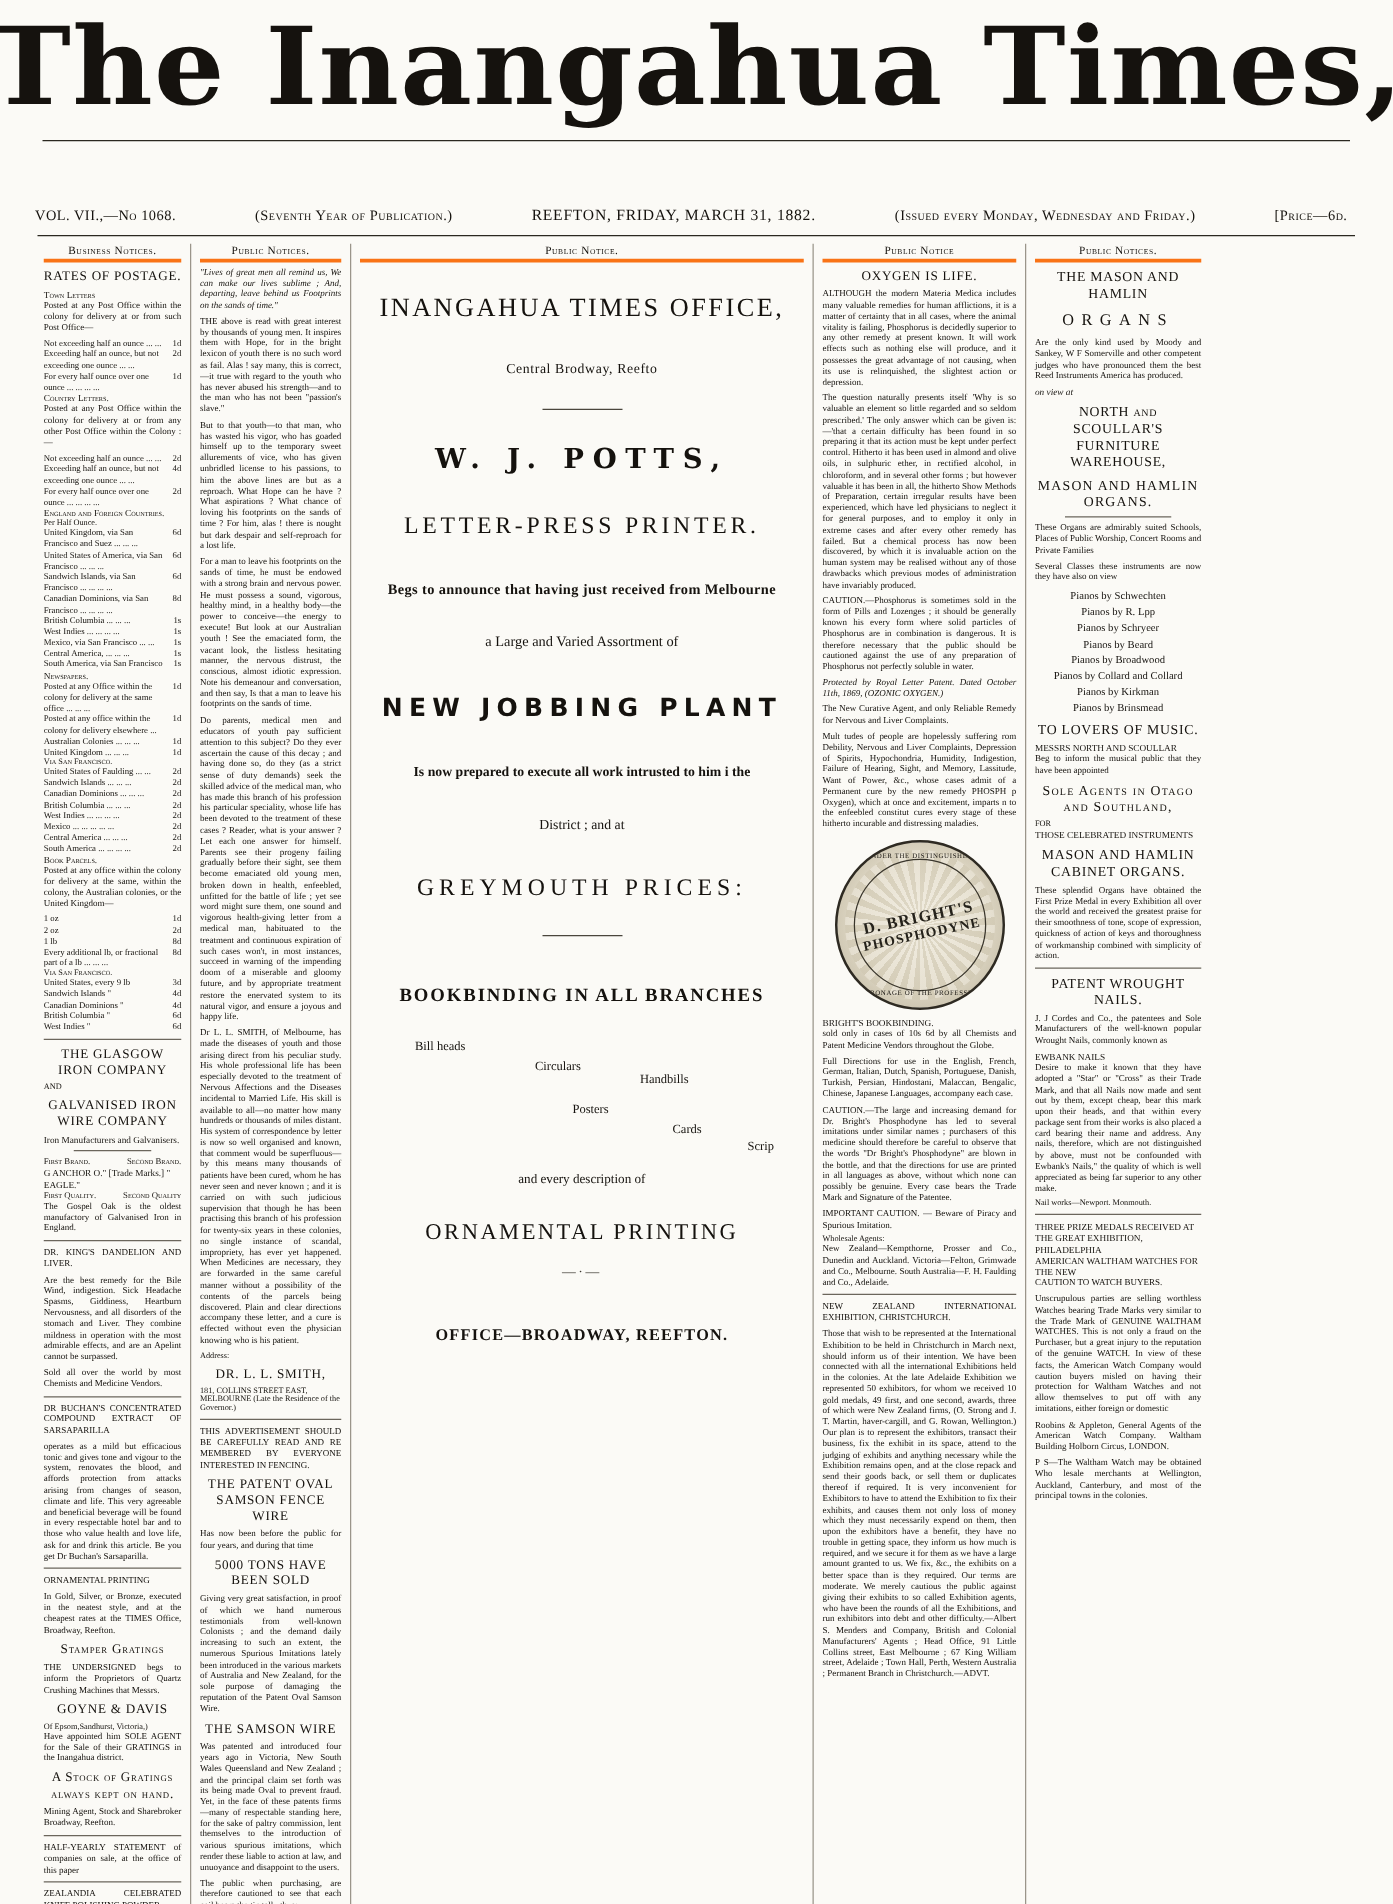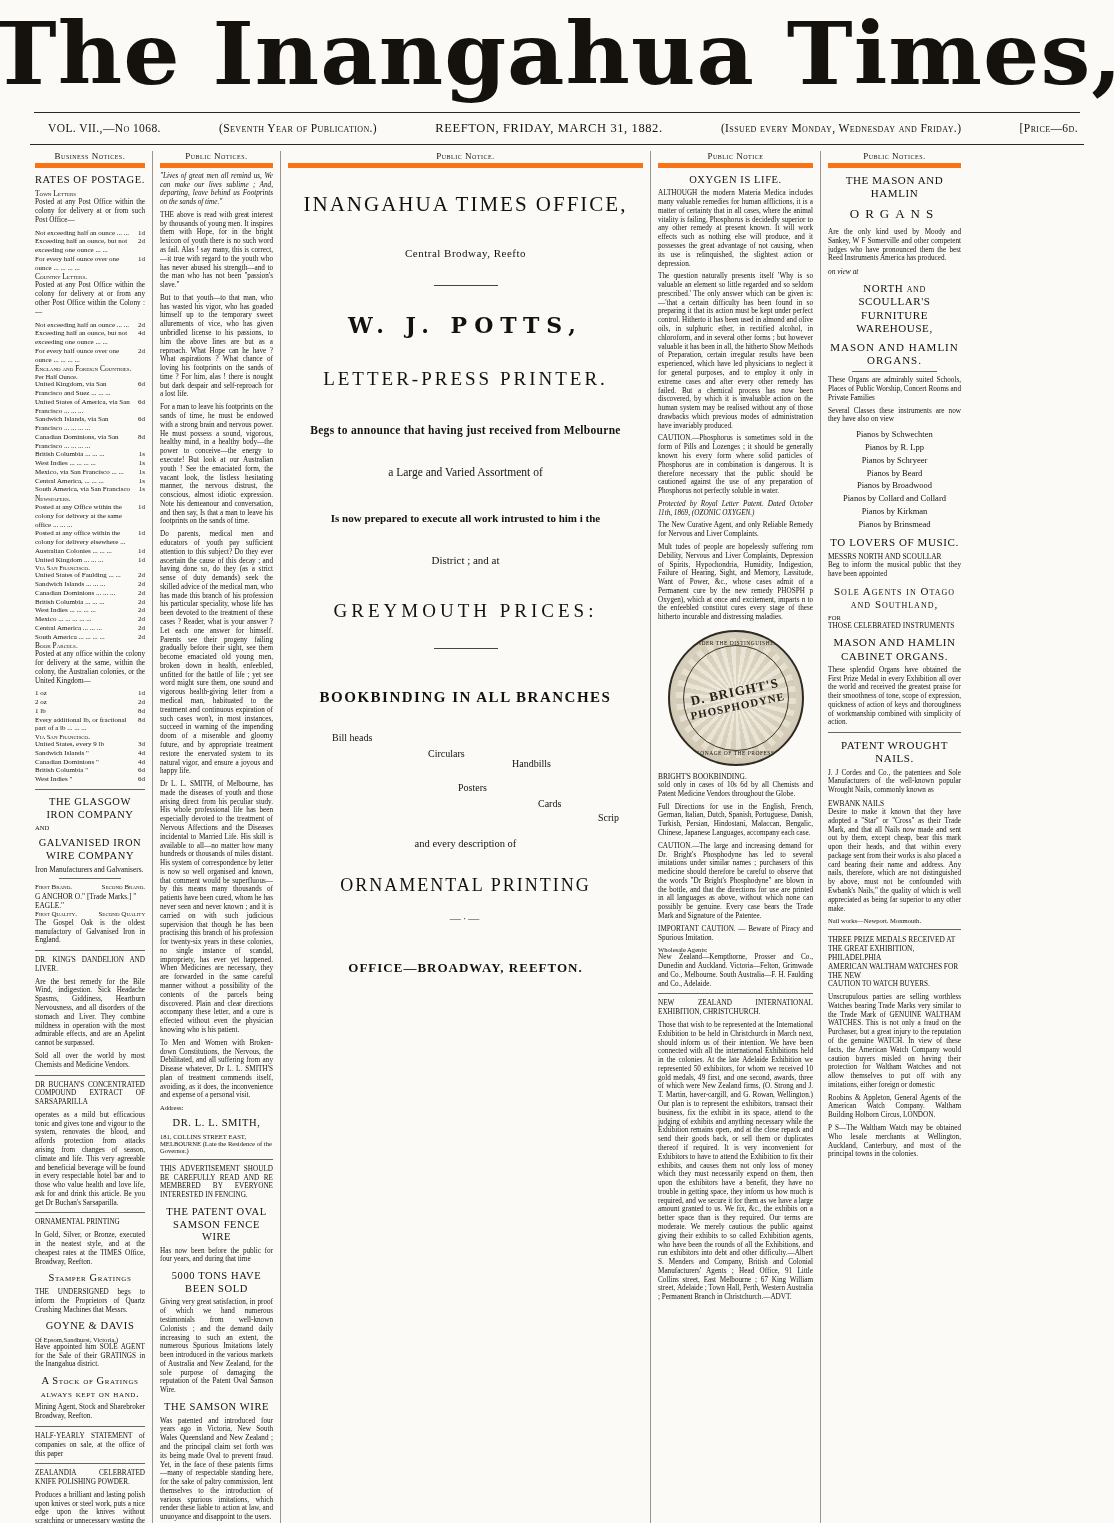--- a/index.html
+++ b/index.html
@@ -35,22 +35,23 @@
     border:0;
     border-top:1px solid #2b2820;
     margin:14px 34px 0 34px;
   }
   .issueline{
     display:flex;
     justify-content:space-between;
     align-items:baseline;
     font-size:11.5px;
     font-variant:small-caps;
-    padding:8px 36px 0 48px;
+    padding:8px 36px 0 28px;
     letter-spacing:.4px;
+    margin-top:44px;
   }
   .issueline .cell{white-space:nowrap;}
   .issueline .vol{font-variant:small-caps;}
   .issueline .date{font-variant:small-caps;font-size:12.5px;letter-spacing:.6px;}
   .masthead-rule2{
     border:0;
     border-top:1px solid #2b2820;
     margin:8px 30px 0 30px;
   }
 
@@ -69,21 +70,21 @@
   .c2{width:128px;}
   .c4{width:370px;}
   .c5{width:170px;}
   .c6{width:148px;}
 
   .colhead{
     text-align:center;
     font-variant:small-caps;
     font-size:9px;
     letter-spacing:.5px;
-    border-bottom:5px solid #f97316;
+    border-bottom:3px solid #f97316;
     padding-bottom:2px;
     margin-bottom:4px;
   }
 
   .adhead{
     text-align:center;
     font-variant:small-caps;
     font-size:10.5px;
     letter-spacing:.6px;
     margin:6px 0 3px 0;
@@ -462,21 +463,20 @@
     </div>
 
     <div class="col c2">
       <div class="colhead">Public Notices.</div>
       <div class="body ital">"Lives of great men all remind us, We can make our lives sublime ; And, departing, leave behind us Footprints on the sands of time."</div>
       <div class="body">THE above is read with great interest by thousands of young men. It inspires them with Hope, for in the bright lexicon of youth there is no such word as fail. Alas ! say many, this is correct,—it true with regard to the youth who has never abused his strength—and to the man who has not been "passion's slave."</div>
       <div class="body">But to that youth—to that man, who has wasted his vigor, who has goaded himself up to the temporary sweet allurements of vice, who has given unbridled license to his passions, to him the above lines are but as a reproach. What Hope can he have ? What aspirations ? What chance of loving his footprints on the sands of time ? For him, alas ! there is nought but dark despair and self-reproach for a lost life.</div>
       <div class="body">For a man to leave his footprints on the sands of time, he must be endowed with a strong brain and nervous power. He must possess a sound, vigorous, healthy mind, in a healthy body—the power to conceive—the energy to execute! But look at our Australian youth ! See the emaciated form, the vacant look, the listless hesitating manner, the nervous distrust, the conscious, almost idiotic expression. Note his demeanour and conversation, and then say, Is that a man to leave his footprints on the sands of time.</div>
       <div class="body">Do parents, medical men and educators of youth pay sufficient attention to this subject? Do they ever ascertain the cause of this decay ; and having done so, do they (as a strict sense of duty demands) seek the skilled advice of the medical man, who has made this branch of his profession his particular speciality, whose life has been devoted to the treatment of these cases ? Reader, what is your answer ? Let each one answer for himself. Parents see their progeny failing gradually before their sight, see them become emaciated old young men, broken down in health, enfeebled, unfitted for the battle of life ; yet see word might sure them, one sound and vigorous health-giving letter from a medical man, habituated to the treatment and continuous expiration of such cases won't, in most instances, succeed in warning of the impending doom of a miserable and gloomy future, and by appropriate treatment restore the enervated system to its natural vigor, and ensure a joyous and happy life.</div>
       <div class="body">Dr L. L. SMITH, of Melbourne, has made the diseases of youth and those arising direct from his peculiar study. His whole professional life has been especially devoted to the treatment of Nervous Affections and the Diseases incidental to Married Life. His skill is available to all—no matter how many hundreds or thousands of miles distant. His system of correspondence by letter is now so well organised and known, that comment would be superfluous—by this means many thousands of patients have been cured, whom he has never seen and never known ; and it is carried on with such judicious supervision that though he has been practising this branch of his profession for twenty-six years in these colonies, no single instance of scandal, impropriety, has ever yet happened. When Medicines are necessary, they are forwarded in the same careful manner without a possibility of the contents of the parcels being discovered. Plain and clear directions accompany these letter, and a cure is effected without even the physician knowing who is his patient.</div>
-      <div class="body">To Men and Women with Broken-down Constitutions, the Nervous, the Debilitated, and all suffering from any Disease whatever, Dr L. L. SMITH'S plan of treatment commends itself, avoiding, as it does, the inconvenience and expense of a personal visit.</div>
       <div class="center tiny">Address:</div>
       <div class="adhead">DR. L. L. SMITH,</div>
       <div class="center tiny">181, COLLINS STREET EAST, MELBOURNE (Late the Residence of the Governor.)</div>
       <hr class="rule full">
       <div class="body">THIS ADVERTISEMENT SHOULD BE CAREFULLY READ AND RE MEMBERED BY EVERYONE INTERESTED IN FENCING.</div>
       <div class="adhead">THE PATENT OVAL SAMSON FENCE WIRE</div>
       <div class="body">Has now been before the public for four years, and during that time</div>
       <div class="adhead">5000 TONS HAVE BEEN SOLD</div>
       <div class="body">Giving very great satisfaction, in proof of which we hand numerous testimonials from well-known Colonists ; and the demand daily increasing to such an extent, the numerous Spurious Imitations lately been introduced in the various markets of Australia and New Zealand, for the sole purpose of damaging the reputation of the Patent Oval Samson Wire.</div>
       <div class="adhead">THE SAMSON WIRE</div>
@@ -487,20 +487,21 @@
 
     <div class="col c4">
       <div class="colhead">Public Notice.</div>
       <div class="maintitle">INANGAHUA TIMES OFFICE,</div>
       <div class="sub2">Central Brodway,   Reefto</div>
       <div class="divider"></div>
       <div class="potts">W. J. POTTS,</div>
       <div class="letterpress">LETTER-PRESS PRINTER.</div>
       <div class="begs">Begs to announce that having just received from Melbourne</div>
       <div class="largevaried">a Large and Varied Assortment of</div>
+      <div class="jobbing">NEW JOBBING PLANT</div>
       <div class="prepared">Is now prepared to execute all work intrusted to  him i  the</div>
       <div class="district">District ; and at</div>
       <div class="greymouth">GREYMOUTH PRICES:</div>
       <div class="divider"></div>
       <div class="bookbinding">BOOKBINDING IN ALL BRANCHES</div>
       <div class="scatter">
         <span style="left:44px;top:0px;">Bill heads</span>
         <span style="left:140px;top:16px;">Circulars</span>
         <span style="left:224px;top:26px;">Handbills</span>
         <span style="left:170px;top:50px;">Posters</span>

